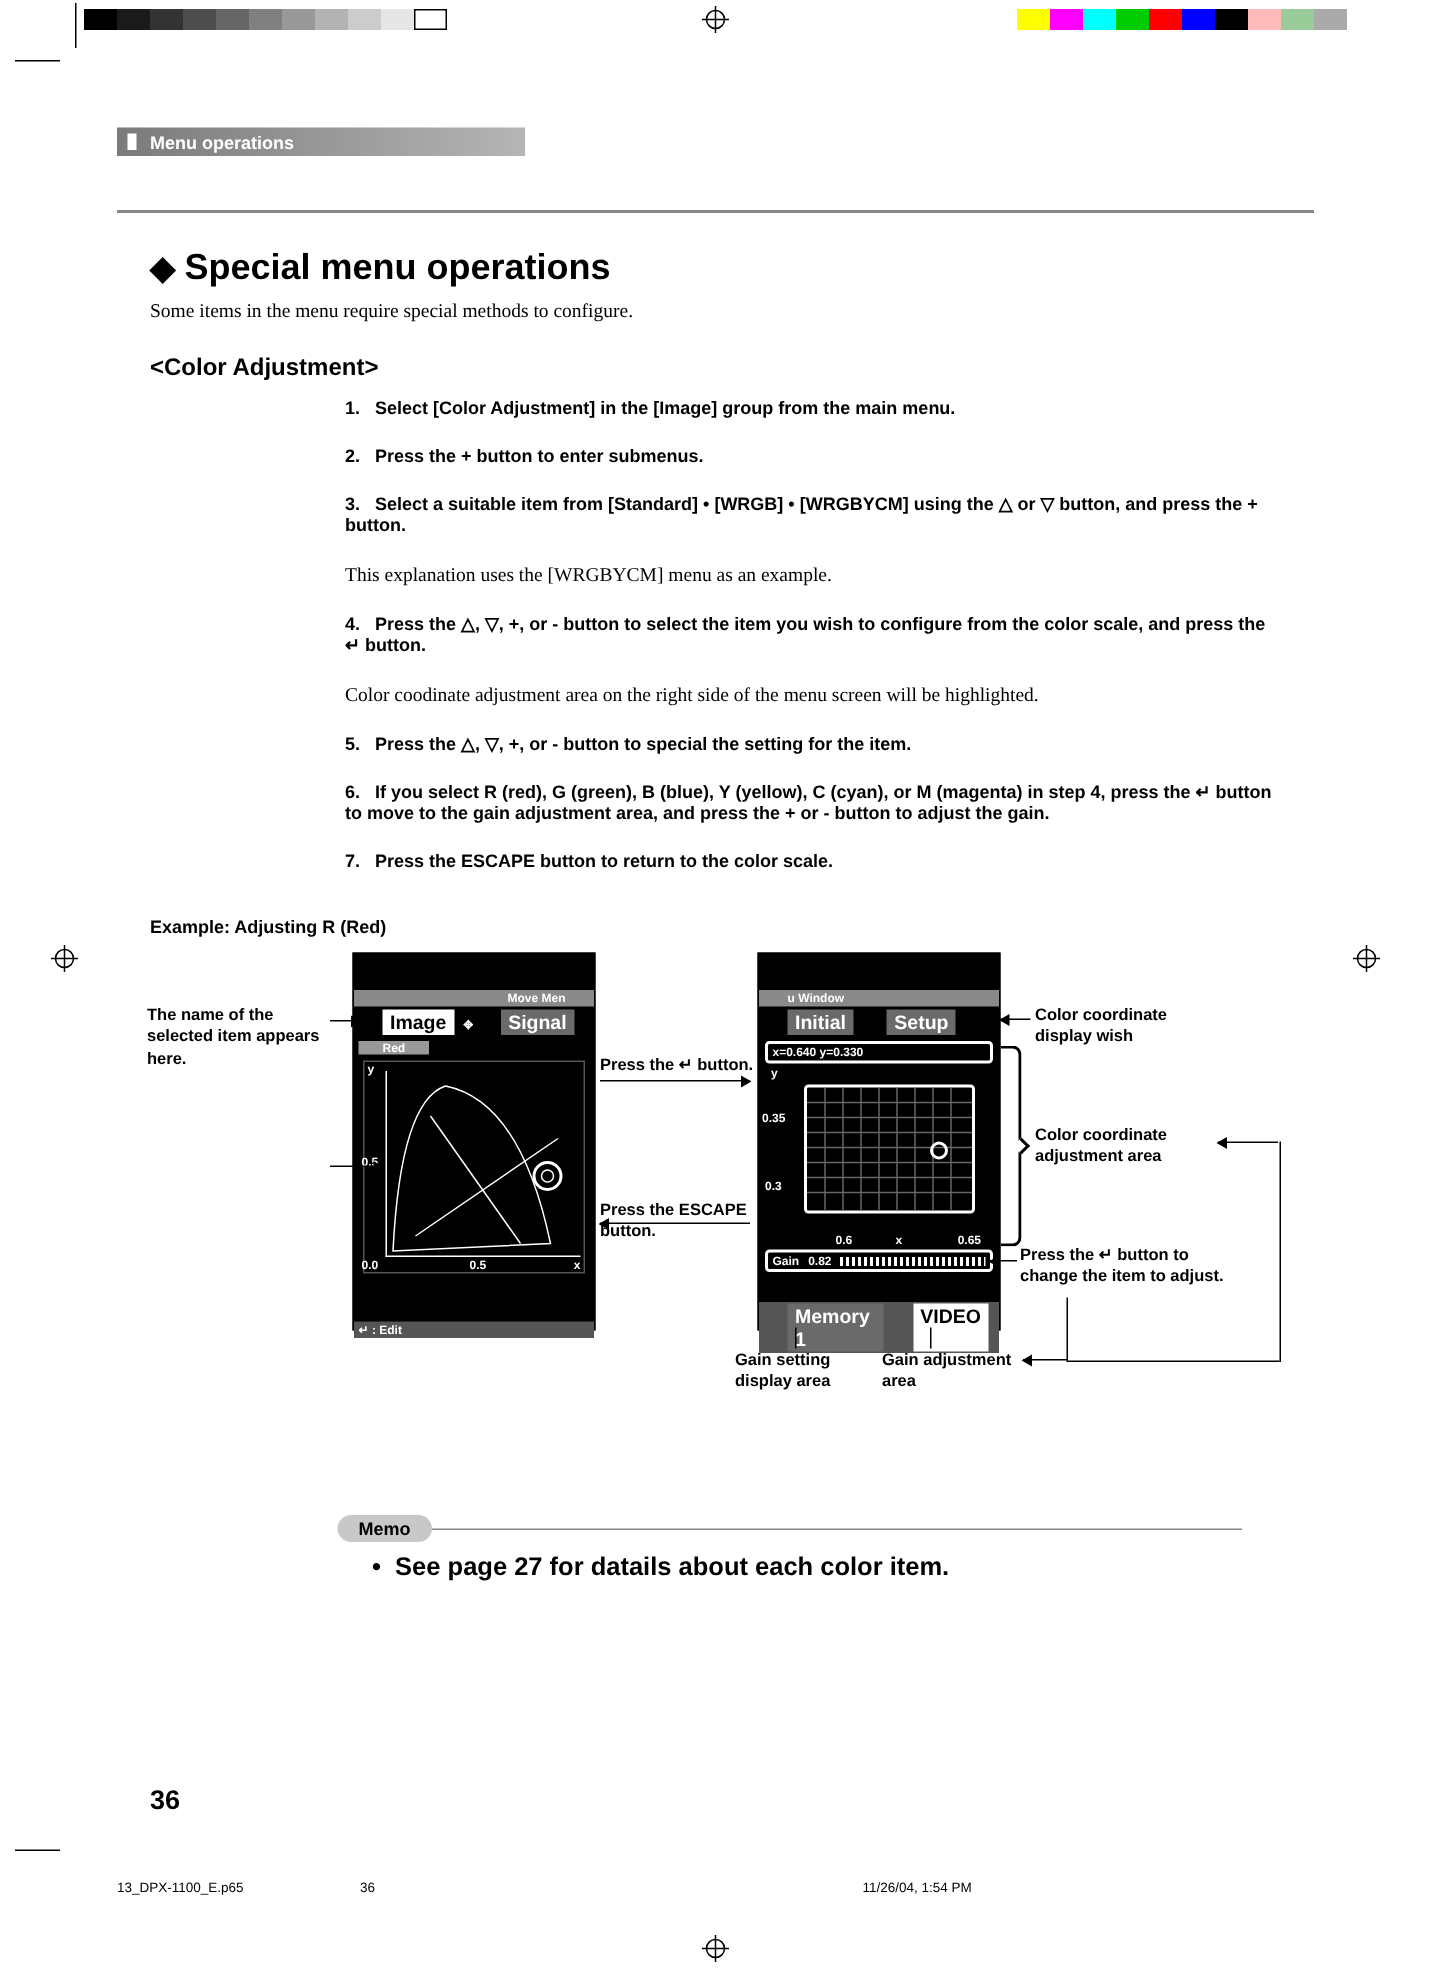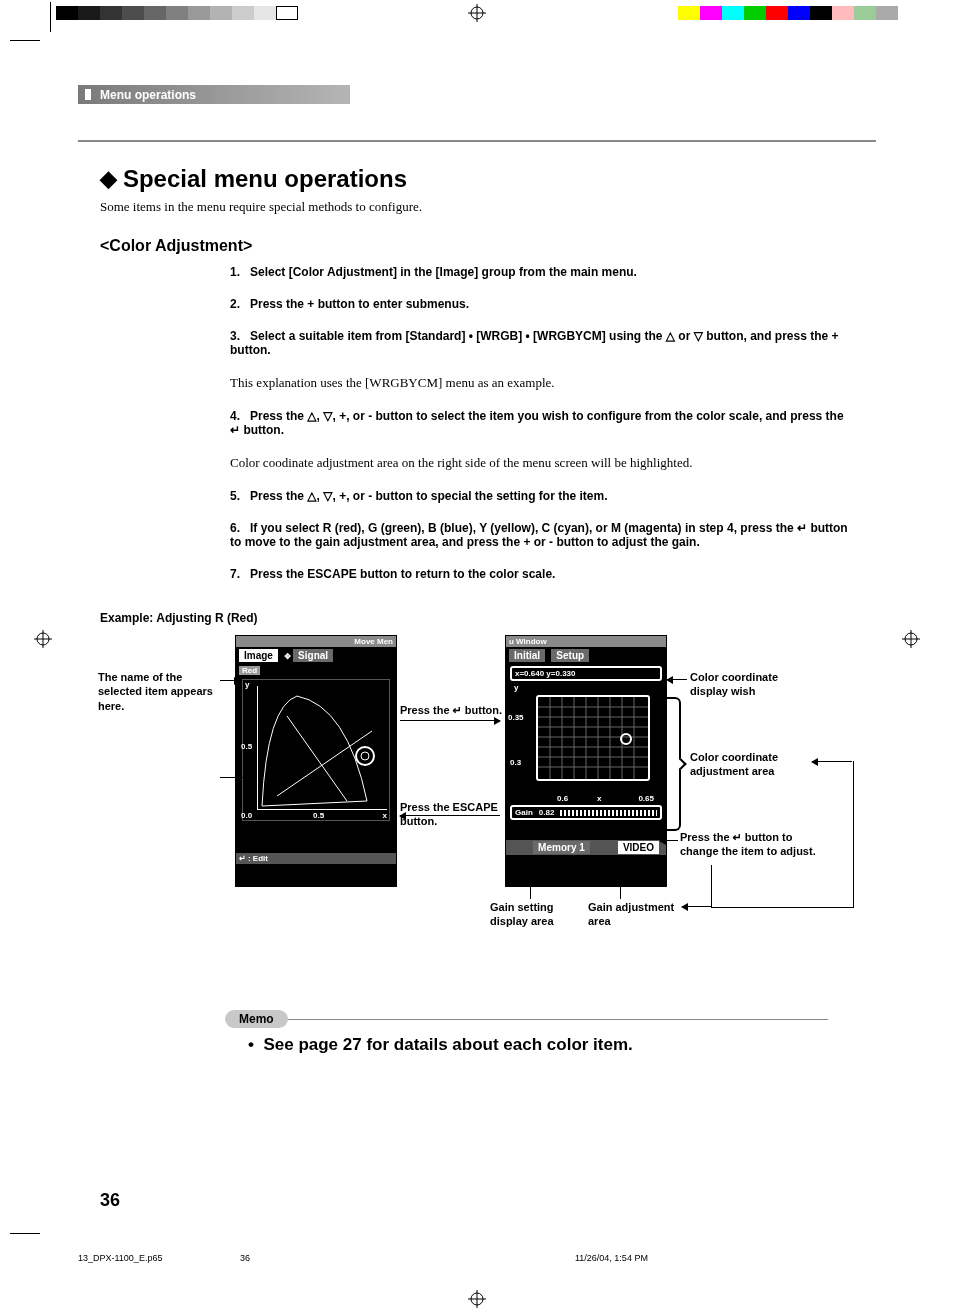--- a/index.html
+++ b/index.html
@@ -52,24 +52,24 @@
 
   
   .diagram { position:relative; width:780px; height:360px; }
   .labelbox { position:absolute; font-size:11px; font-weight:bold; line-height:1.3; }
   .arrow-r, .arrow-l { position:absolute; height:1px; background:#000; }
   .arrow-r::after { content:""; position:absolute; right:-1px; top:-3px; border-left:7px solid #000; border-top:4px solid transparent; border-bottom:4px solid transparent;}
   .arrow-l::after { content:""; position:absolute; left:-1px; top:-3px; border-right:7px solid #000; border-top:4px solid transparent; border-bottom:4px solid transparent;}
 
   
   .mock { position:absolute; border:1px solid #000; background:#000; color:#fff; font-size:8px; font-weight:bold; }
-  .mock .bar { background:#8a8a8a; color:#fff; padding:1px 3px; font-size:8px;}
-  .mock .tab { display:inline-block; background:#6a6a6a; padding:1px 5px; margin-right:4px; font-size:10px;}
+  .mock .bar { background:#8a8a8a; color:#fff; padding:1px 19px; font-size:8px;margin-top:24px;}
+  .mock .tab { display:inline-block; background:#6a6a6a; padding:1px 5px; margin-right:4px; font-size:13px;margin-left:16px;}
   .mock .tab.sel { background:#fff; color:#000; }
-  .mock .redbar{ background:#999; color:#fff; padding:0 3px; font-size:8px; display:inline-block;}
+  .mock .redbar{ background:#999; color:#fff; padding:0 16px; font-size:8px; display:inline-block;}
   .mock .graph { position:relative; background:#000; }
   .mock .axis { position:absolute; background:#fff; }
   .footer-row { background:#555; color:#fff; font-size:8px; padding:1px 3px;}
 
   .brace { position:absolute; width:12px; border-right:2px solid #000; border-top:2px solid #000; border-bottom:2px solid #000; border-top-right-radius:6px; border-bottom-right-radius:6px;}
   .brace::after{content:""; position:absolute; right:-6px; top:50%; width:6px; height:6px; border-top:2px solid #000; border-right:2px solid #000; transform:translateY(-50%) rotate(45deg); background:#fff;}
 
   
   .memo { position:absolute; left:225px; display:flex; align-items:center;}
   .memo-pill { background:#c8c8c8; border-radius:10px; padding:2px 14px; font-size:12px; font-weight:bold;}

